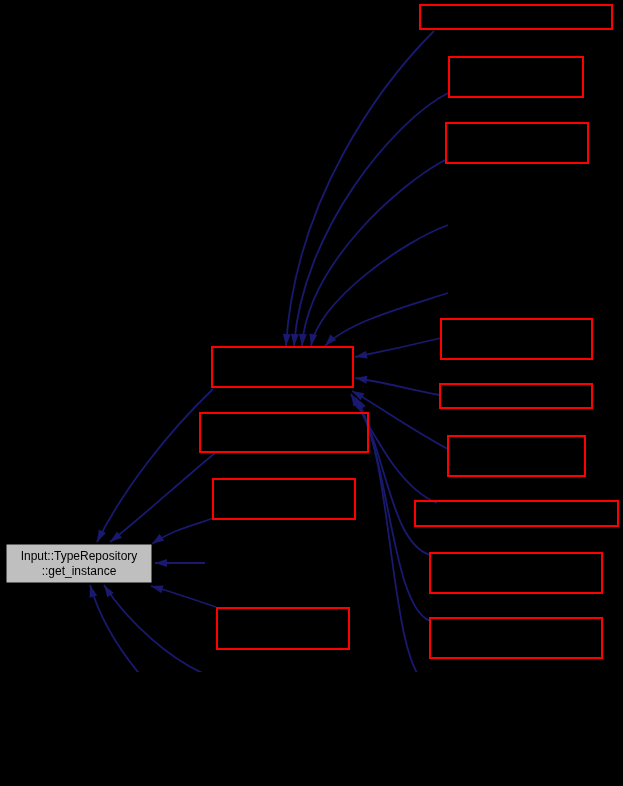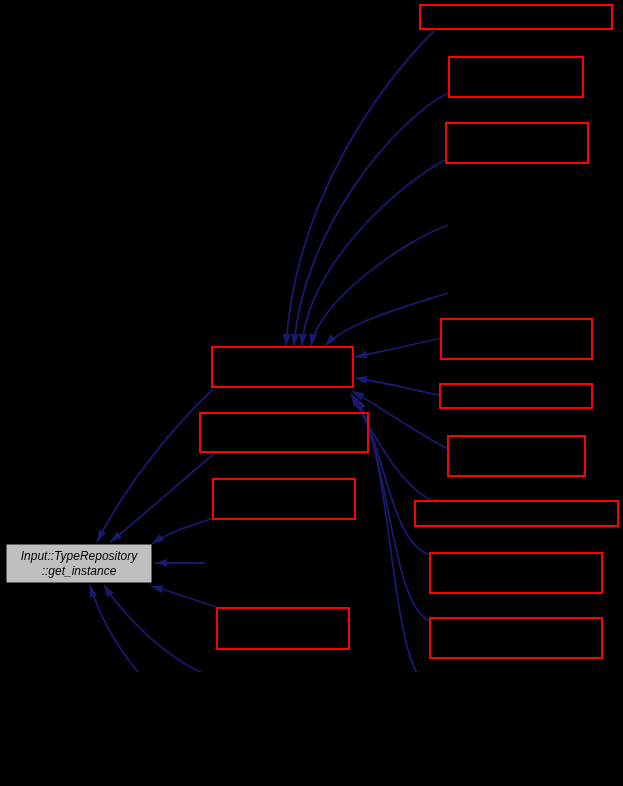--- a/index.html
+++ b/index.html
@@ -1,16 +1,16 @@
 <!DOCTYPE html>
 <html><head>
 <meta charset="utf-8">
 <style>
   html,body{margin:0;padding:0;background:#000;}
-  #stage{position:relative;width:623px;height:672px;background:#f0abfc;overflow:hidden;font-style:italic;}
+  #stage{position:relative;width:623px;height:672px;background:#f0abfc;overflow:hidden;}
   svg{display:block;}
   text{font-family:"Liberation Sans","DejaVu Sans",sans-serif;font-size:12px;fill:#000;}
 </style>
 </head>
 <body>
 
 <div id="stage">
   <svg id="graph" width="623" height="786" viewBox="0 0 623 786">
     <rect x="0" y="0" width="623" height="786" fill="#000000"></rect>
     <g id="edges-layer">

